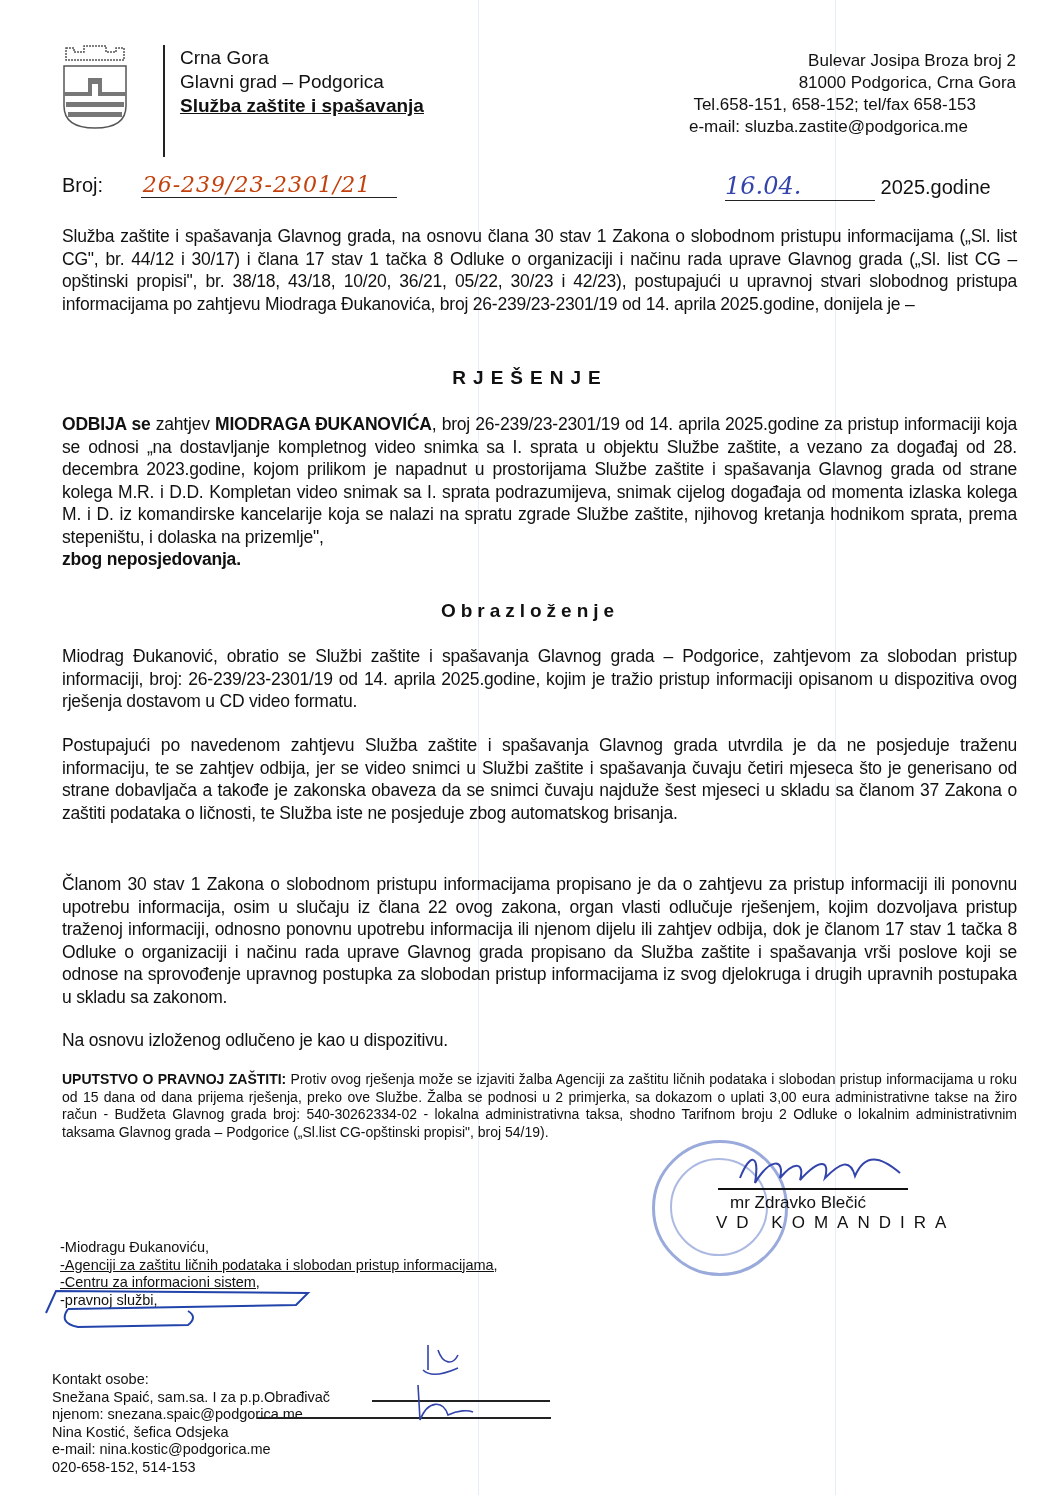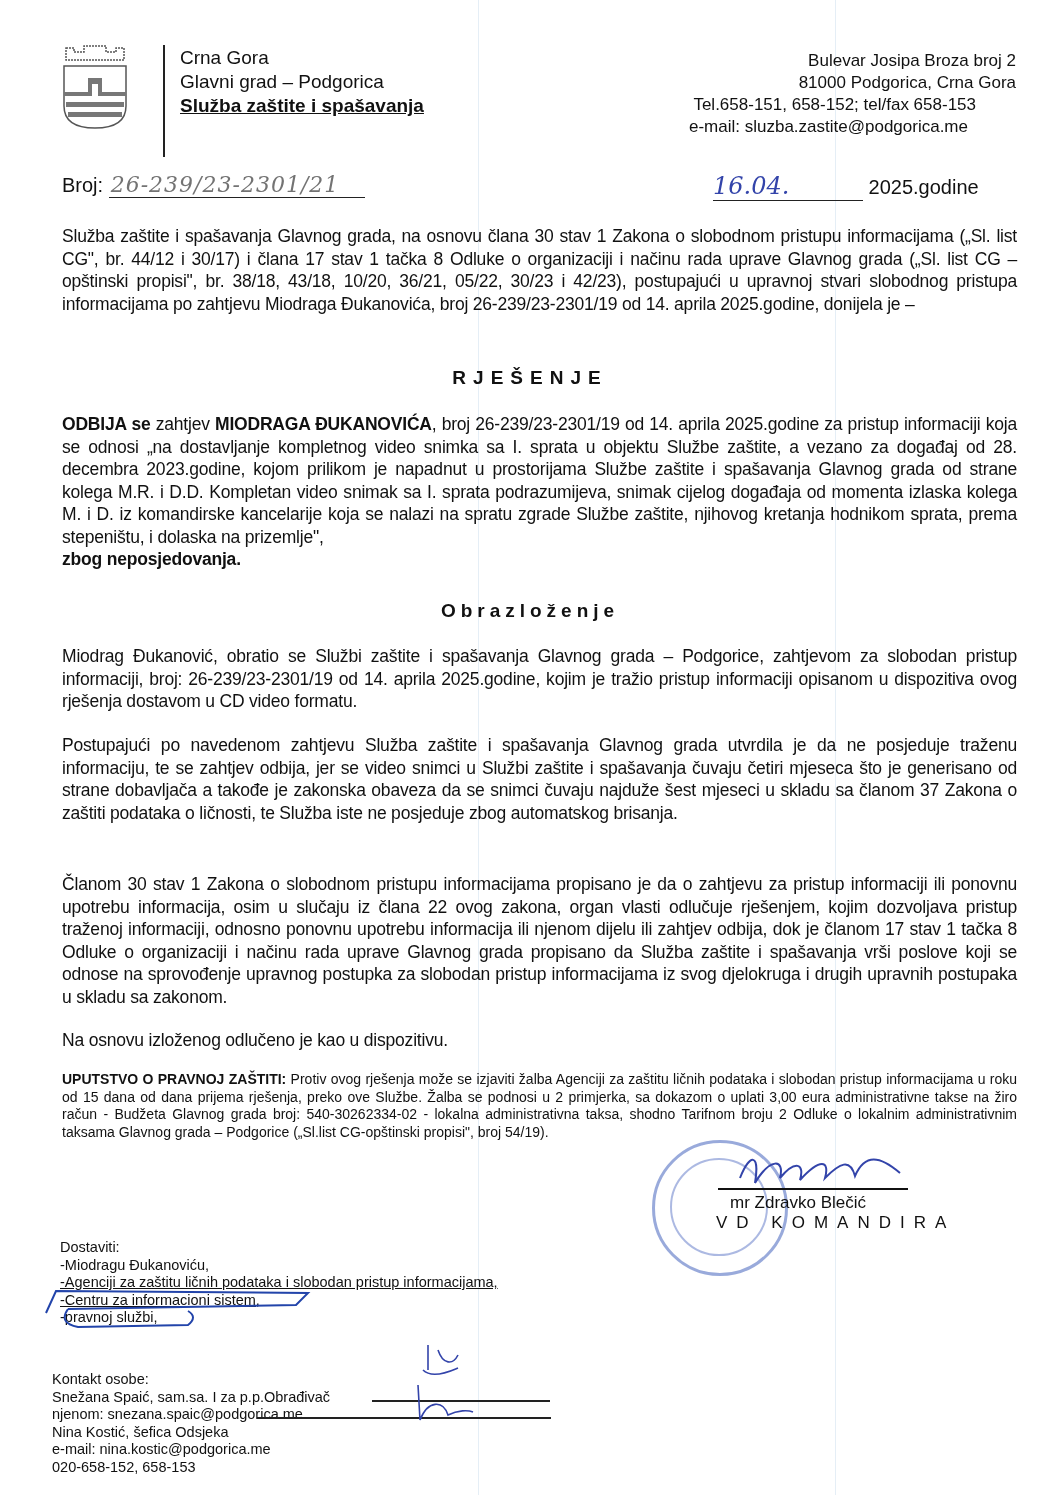--- a/index.html
+++ b/index.html
@@ -10,23 +10,23 @@
     .crest { left: 60px; top: 44px; width: 70px; height: 86px; }
     .vline { left: 163px; top: 45px; width: 2px; height: 112px; background: #222; }
     .org { left: 180px; top: 46px; font-size: 19px; line-height: 24px; }
     .org .bold { font-weight: bold; text-decoration: underline; }
     .addr { right: 44px; top: 50px; font-size: 17px; line-height: 22px; text-align: right; }
     .addr .l3, .addr .l4 { position: relative; }
     .addr .l3 { right: 40px; }
     .addr .l4 { right: 48px; }
 
     .broj { left: 62px; top: 172px; font-size: 20px; }
-    .broj .hand { font-family: "DejaVu Serif", serif; font-style: italic; color: #737373; font-size: 22px; letter-spacing: 1px; border-bottom: 1.5px solid #222; padding: 0 4px 0 2px; display: inline-block; width: 250px; }
+    .broj .hand { font-family: "DejaVu Serif", serif; font-style: italic; color: #c2410c; font-size: 22px; letter-spacing: 1px; border-bottom: 1.5px solid #222; padding: 0 4px 0 2px; display: inline-block; width: 250px; margin-left: 32px; }
     .datum { left: 713px; top: 172px; font-size: 20px; }
-    .datum .hand { font-family: "DejaVu Serif", serif; font-style: italic; color: #3344aa; font-size: 24px; display: inline-block; width: 150px; border-bottom: 1.5px solid #222; }
+    .datum .hand { font-family: "DejaVu Serif", serif; font-style: italic; color: #3344aa; font-size: 24px; display: inline-block; width: 150px; border-bottom: 1.5px solid #222; margin-left: 12px; }
 
     .para { left: 62px; width: 955px; font-size: 17.5px; line-height: 22.5px; text-align: justify; font-family: "Liberation Sans", sans-serif; letter-spacing: -0.2px; }
     .center-title { left: 0; width: 1060px; text-align: center; font-weight: bold; font-size: 19px; letter-spacing: 7px; }
     .b { font-weight: bold; }
 
     .uputstvo { left: 62px; width: 955px; top: 1071px; font-size: 14px; line-height: 17.5px; text-align: justify; }
 
     .stamp { left: 652px; top: 1140px; width: 130px; height: 130px; border-radius: 50%; border: 3px solid rgba(70,100,190,0.55); }
     .stamp-inner { left: 670px; top: 1158px; width: 94px; height: 94px; border-radius: 50%; border: 2px solid rgba(70,100,190,0.45); }
     .sig-line { left: 718px; top: 1188px; width: 190px; height: 2px; background: #111; }
@@ -97,36 +97,35 @@
 <div class="abs stamp"></div>
 <div class="abs stamp-inner"></div>
 <svg class="abs" style="left:730px; top:1148px; width:180px; height:45px;" viewBox="0 0 180 45">
   <path d="M10 30 C20 5, 30 5, 25 35 C40 10, 55 10, 50 30 C65 12, 75 15, 70 32 C90 10, 100 12, 95 30 C110 15, 120 10, 125 28 C135 5, 150 8, 170 25" fill="none" stroke="#3344aa" stroke-width="2"></path>
 </svg>
 <div class="abs sig-line"></div>
 <div class="abs signer">mr Zdravko Blečić</div>
 <div class="abs signer-title">VD KOMANDIRA</div>
 
 <div class="abs dostaviti">
-  <div>Dostaviti:</div>
   <div>-Miodragu Đukanoviću,</div>
   <div class="underline">-Agenciji za zaštitu ličnih podataka i slobodan pristup informacijama,</div>
   <div class="underline">-Centru za informacioni sistem,</div>
   <div>-pravnoj službi,</div>
 </div>
 <svg class="abs" style="left:38px; top:1283px; width:280px; height:50px;" viewBox="0 0 280 50">
   <path d="M8 30 L18 8 L270 10 L258 22 L30 26 M30 26 Q20 40 40 44 L150 42 Q160 34 150 28" fill="none" stroke="#2244aa" stroke-width="2"></path>
 </svg>
 
 <div class="abs kontakt">
   <div>Kontakt osobe:</div>
   <div>Snežana Spaić, sam.sa. I za p.p.Obrađivač</div>
   <div>njenom: snezana.spaic@podgorica.me</div>
   <div>Nina Kostić, šefica Odsjeka</div>
   <div>e-mail: nina.kostic@podgorica.me</div>
-  <div>020-658-152, 658-153</div>
+  <div>020-658-152, 514-153</div>
 </div>
 <div class="abs kline1" style="top:1400px;"></div>
 <div class="abs kline2" style="top:1417px;"></div>
 <svg class="abs" style="left:398px; top:1340px; width:80px; height:85px;" viewBox="0 0 80 85">
   <path d="M30 5 L30 30 M40 10 C45 25, 55 25, 60 15 M25 30 C35 40, 55 30, 60 28" fill="none" stroke="#3344aa" stroke-width="1.6"></path>
   <path d="M20 45 L22 80 C30 60, 45 60, 50 75 C60 70, 70 70, 75 72" fill="none" stroke="#3344aa" stroke-width="1.6"></path>
 </svg>
 
 </body></html>

